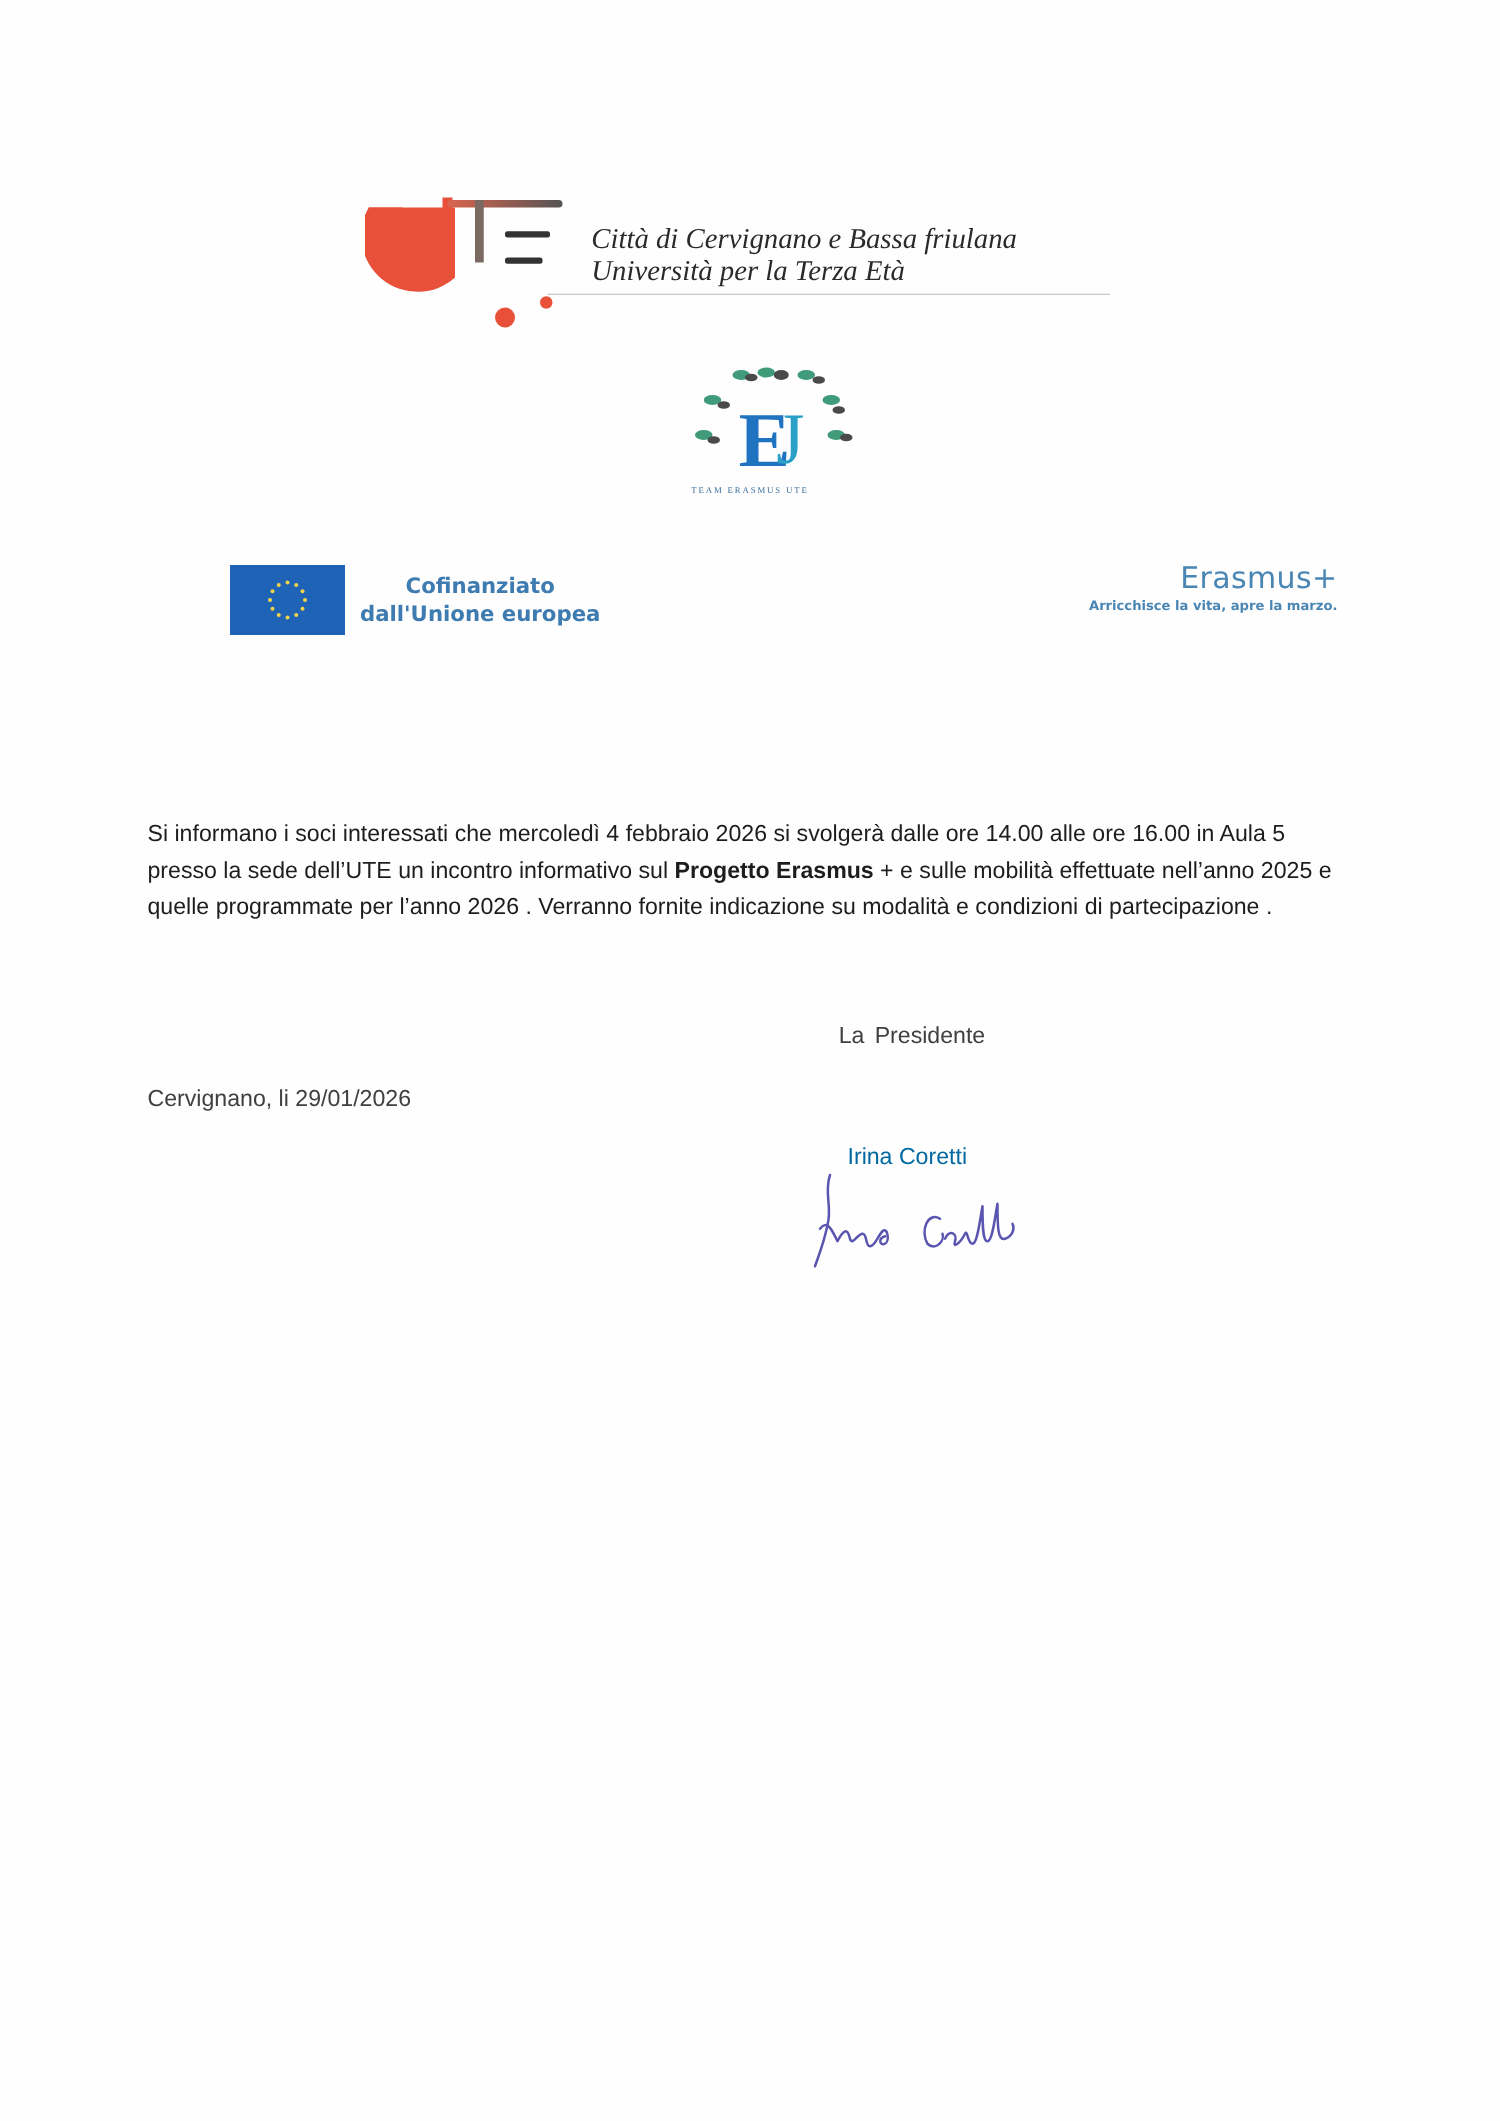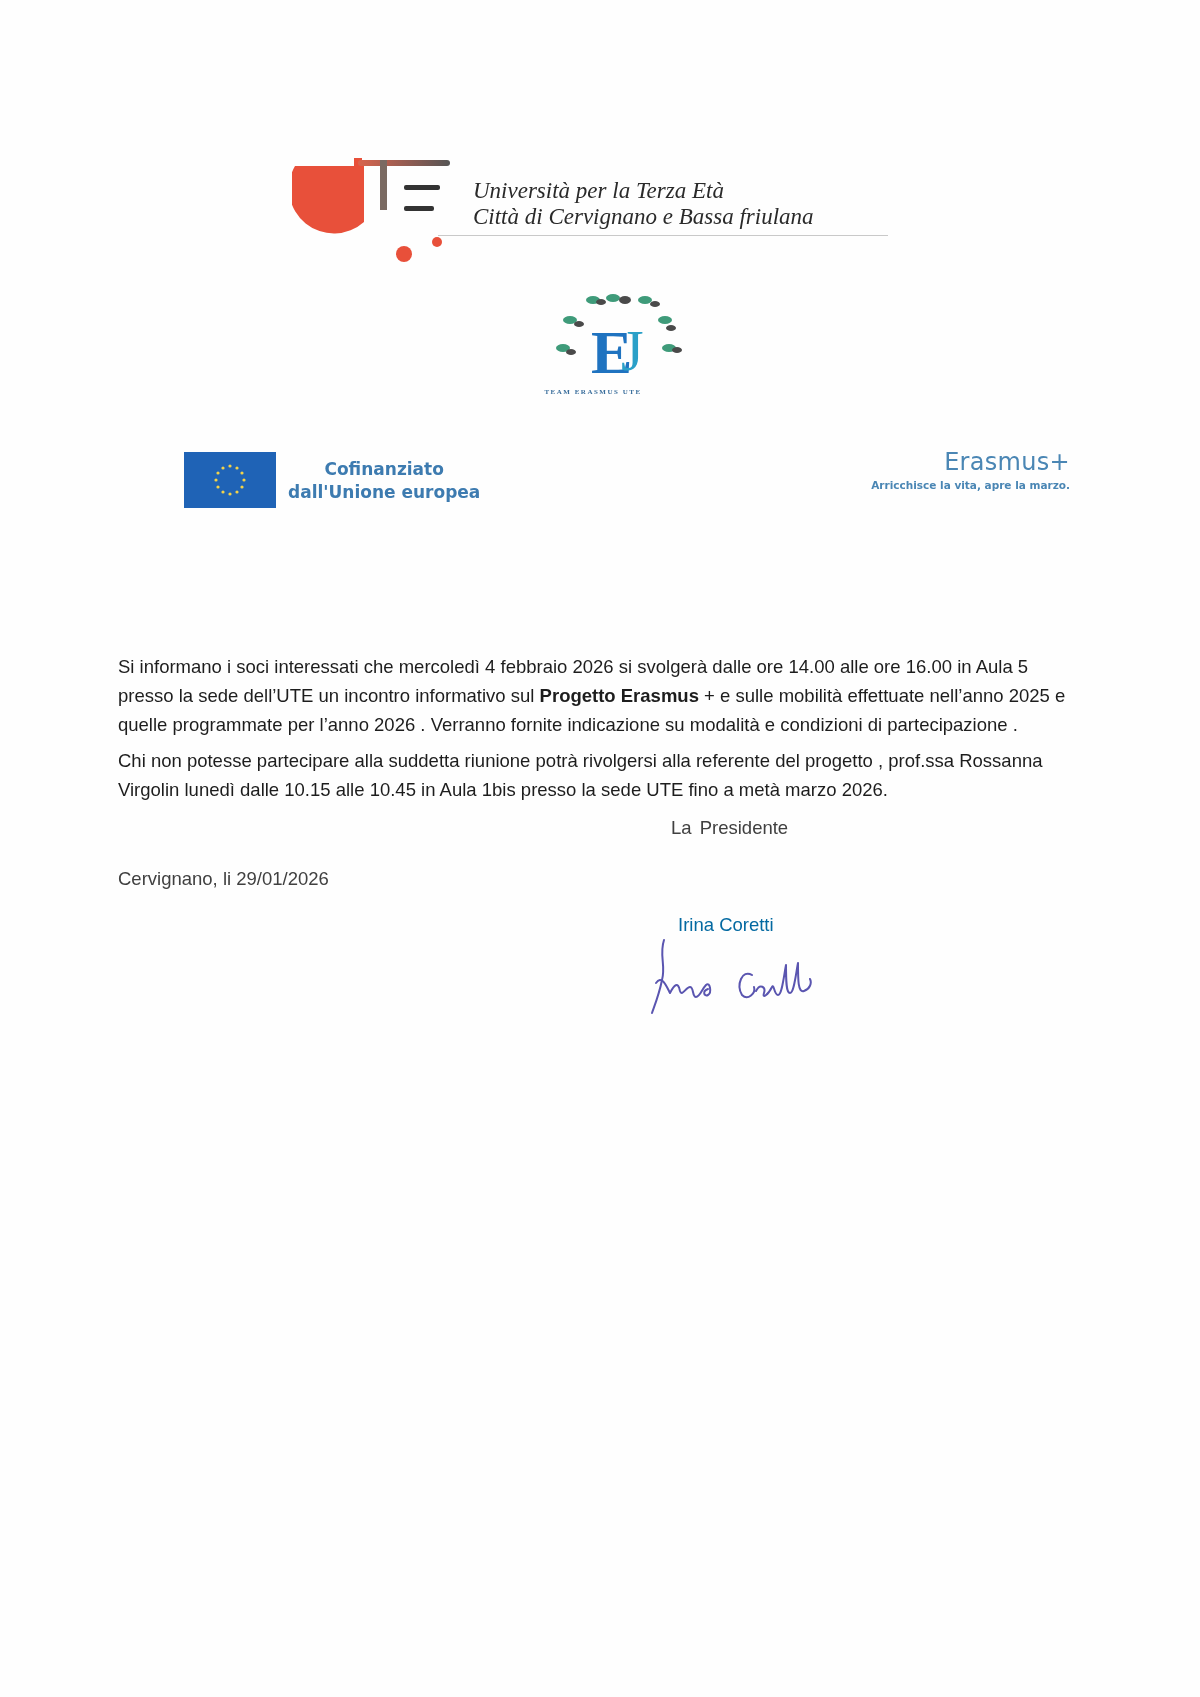--- a/index.html
+++ b/index.html
@@ -6,21 +6,21 @@
   body { width: 1200px; height: 1697px; position: relative; overflow: hidden; font-family: "Liberation Sans", sans-serif; color: #1e1e1e; }
   .page { position: absolute; left: 0; top: 0; width: 1200px; height: 1697px; background: #fefefe; }
 
   
   .ute-logo { position: absolute; left: 292px; top: 148px; width: 170px; height: 115px; }
   .ute-text { position: absolute; left: 473px; top: 178px; font-family: "Liberation Serif", serif; font-style: italic; font-size: 23px; line-height: 26px; color: #2a2a2a; }
   .ute-rule { position: absolute; left: 438px; top: 235px; width: 450px; height: 1px; background: #c9c9c9; }
 
   
   .ej-logo { position: absolute; left: 553px; top: 288px; width: 140px; height: 115px; }
-  .ej-caption { position: absolute; left: 523px; top: 388px; width: 140px; text-align: center; font-family: "Liberation Serif", serif; font-size: 7px; letter-spacing: 1.5px; color: #3a6e9c; font-weight: bold; }
+  .ej-caption { position: absolute; left: 553px; top: 388px; width: 140px; text-align: left; font-family: "Liberation Serif", serif; font-size: 7px; letter-spacing: 1.5px; color: #3a6e9c; font-weight: normal; }
 
   
   .eu-flag { position: absolute; left: 184px; top: 452px; width: 92px; height: 56px; background: #1f63b6; }
   .eu-text { position: absolute; left: 288px; top: 458px; font-family: "DejaVu Sans", sans-serif; font-weight: bold; font-size: 17px; line-height: 23px; color: #3d7bb0; text-align: center; }
 
   
   .erasmus-title { position: absolute; right: 130px; top: 448px; font-family: "DejaVu Sans", sans-serif; font-size: 24px; color: #4a86b4; letter-spacing: 0.3px; }
   .erasmus-tag { position: absolute; right: 130px; top: 479px; font-family: "DejaVu Sans", sans-serif; font-weight: bold; font-size: 10.5px; color: #4a86b4; }
 
   
@@ -49,22 +49,22 @@
     <path d="M3 18 L30 18 L30 45 A24 24 0 0 0 70 45 L70 10 L62 10 L62 70 A38 38 0 0 1 3 55 Z" fill="#e8503a"></path>
     <path d="M3 18 A45 45 0 0 0 72 74 L72 18 Z" fill="#e8503a"></path>
     <rect x="66" y="12" width="92" height="6" rx="3" fill="url(#tgrad)"></rect>
     <rect x="88" y="12" width="7" height="50" fill="#7a6a62"></rect>
     <rect x="112" y="37" width="36" height="5" rx="2" fill="#333"></rect>
     <rect x="112" y="58" width="30" height="5" rx="2" fill="#333"></rect>
     <circle cx="145" cy="94" r="5" fill="#e8503a"></circle>
     <circle cx="112" cy="106" r="8" fill="#e8503a"></circle>
   </svg>
   <div class="ute-text">
+    <div>Città di Cervignano e Bassa friulana</div>
     <div>Università per la Terza Età</div>
-    <div>Città di Cervignano e Bassa friulana</div>
   </div>
   <div class="ute-rule"></div>
 
   <svg class="ej-logo" viewBox="0 0 140 115">
     <g fill="#3f9b7a">
       <ellipse cx="40" cy="12" rx="7" ry="4"></ellipse>
       <ellipse cx="60" cy="10" rx="7" ry="4"></ellipse>
       <ellipse cx="92" cy="12" rx="7" ry="4"></ellipse>
       <ellipse cx="17" cy="32" rx="7" ry="4"></ellipse>
       <ellipse cx="112" cy="32" rx="7" ry="4"></ellipse>
@@ -106,21 +106,20 @@
   <div class="eu-text">
     <div>Cofinanziato</div>
     <div>dall'Unione europea</div>
   </div>
 
   <div class="erasmus-title">Erasmus+</div>
   <div class="erasmus-tag">Arricchisce la vita, apre la marzo.</div>
 
   <div class="body-text p1"><span>Si informano i soci interessati che mercoledì 4 febbraio 2026 si svolgerà dalle ore 14.00 alle ore 16.00 in Aula 5 presso la sede dell’UTE  un incontro informativo sul </span><span class="bold">Progetto Erasmus</span><span> + e sulle mobilità effettuate nell’anno 2025 e quelle  programmate per l’anno 2026 . Verranno fornite indicazione su modalità e condizioni di partecipazione .</span></div>
 
-  <div class="body-text p2">Chi non potesse partecipare alla suddetta riunione potrà rivolgersi alla referente del progetto , prof.ssa Rossanna Virgolin lunedì dalle 10.15 alle 10.45 in Aula 1bis presso la sede UTE fino a metà marzo 2026.</div>
 
   <div class="place-date">Cervignano, li 29/01/2026</div>
   <div class="president-title">La  Presidente</div>
   <div class="president-name">Irina Coretti</div>
   <svg class="signature" viewBox="0 0 200 80">
     <g fill="none" stroke="#5a55b0" stroke-width="2" stroke-linecap="round" stroke-linejoin="round">
       <path d="M20 5 C15 20, 22 30, 18 45 C15 60, 10 72, 8 78"></path>
       <path d="M12 48 C18 40, 22 50, 26 58 C30 50, 34 46, 36 56 C38 62, 42 52, 46 52 C50 52, 48 62, 52 62 C56 62, 58 54, 62 50 C66 46, 68 58, 64 60 C60 62, 58 56, 64 54"></path>
       <path d="M108 40 C98 34, 92 50, 98 60 C104 66, 112 58, 110 52"></path>
       <path d="M112 56 C116 48, 122 52, 120 58 C118 64, 124 60, 128 52 C130 48, 130 60, 134 60 C138 60, 140 40, 142 30 C142 45, 142 58, 146 58 C150 58, 152 38, 154 28 C154 45, 154 58, 160 56 C166 54, 168 48, 166 44"></path>

